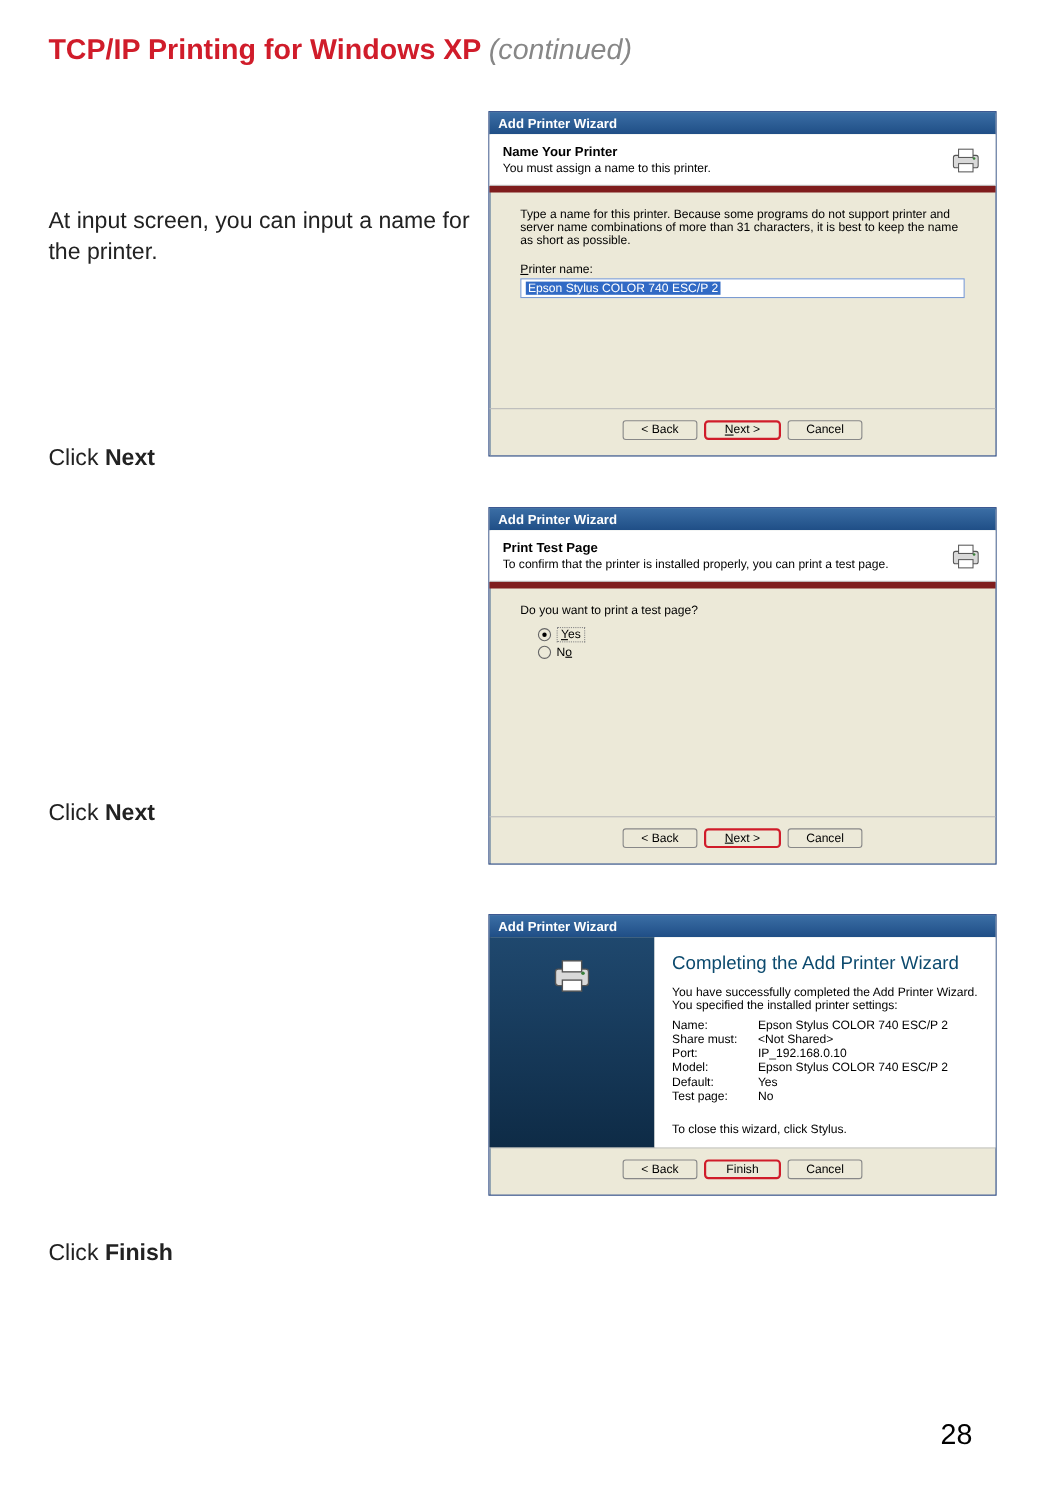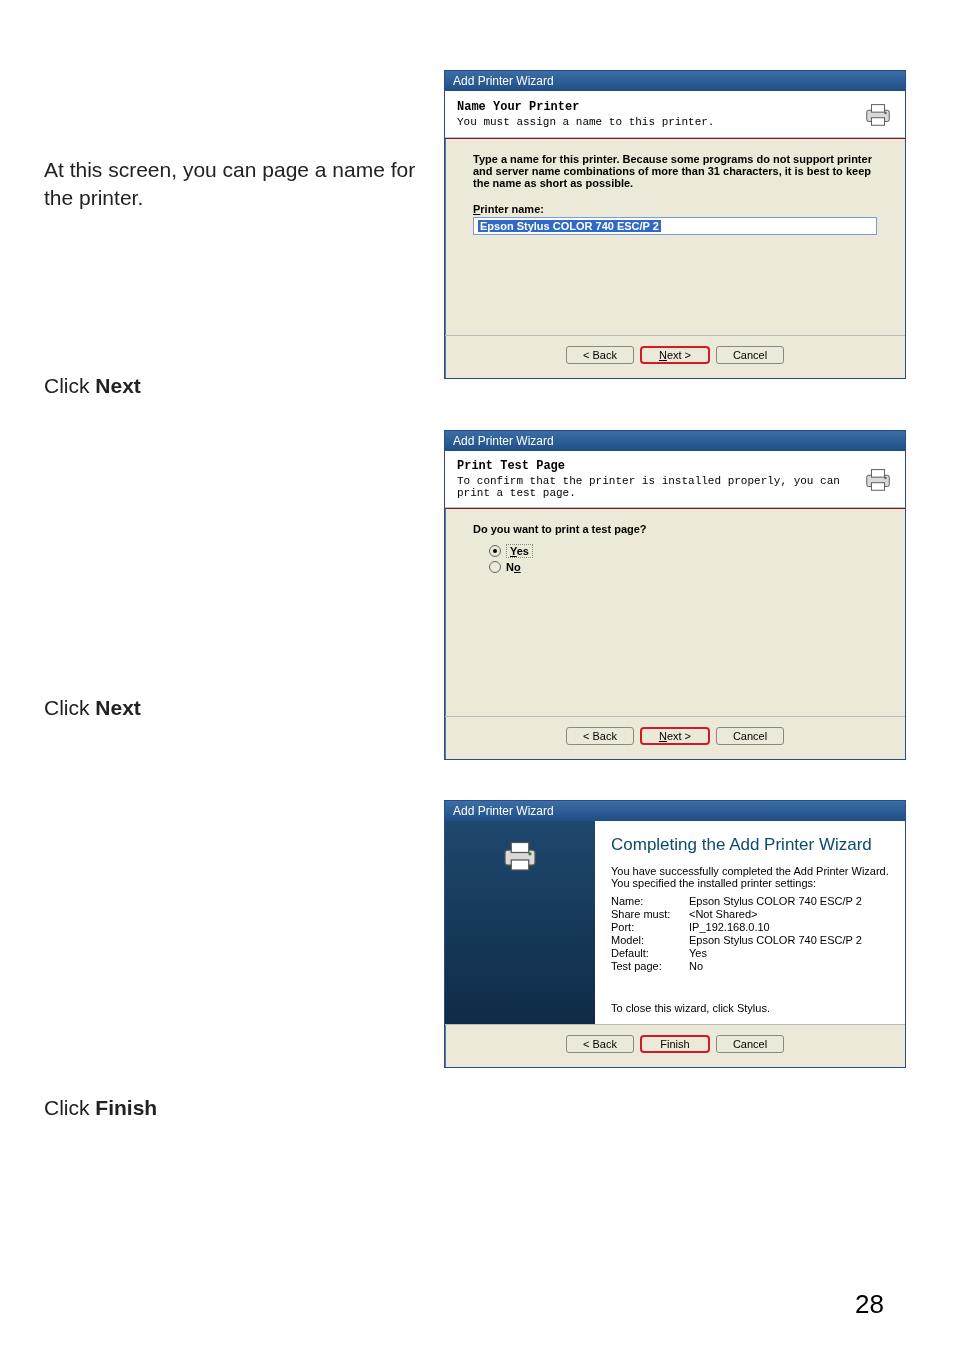--- a/index.html
+++ b/index.html
@@ -9,60 +9,64 @@
   .page-title .cont{color:#878787;font-style:italic;font-weight:normal;}
   .body-text{font-size:21px;color:#222;line-height:1.35;}
   .body-text b{font-weight:bold;}
   .row{display:flex;align-items:flex-start;}
   .left-col{width:400px;flex-shrink:0;display:flex;flex-direction:column;justify-content:space-between;}
   .right-col{flex:1;}
   .page-num{position:absolute;right:70px;bottom:32px;font-size:26px;color:#000;}
 
   
   .wizard{width:460px;border:1px solid #2b4a8b;background:#ece9d8;font-family:Tahoma,Arial,sans-serif;color:#000;font-size:11px;box-shadow:1px 1px 0 #5c7a9a inset;}
-  .wiz-title{background:linear-gradient(#3b6ea5,#1f4e86);color:#fff;font-weight:normal;font-size:12px;padding:3px 8px;}
-  .wiz-header{background:#fff;display:flex;align-items:center;justify-content:space-between;padding:8px 12px;border-bottom:1px solid #c0c0c0;font-family:Liberation Mono, monospace;}
+  .wiz-title{background:linear-gradient(#3b6ea5,#1f4e86);color:#fff;font-weight:bold;font-size:12px;padding:3px 8px;}
+  .wiz-header{background:#fff;display:flex;align-items:center;justify-content:space-between;padding:8px 12px;border-bottom:1px solid #c0c0c0;}
   .wiz-header .hdr-text{flex:1;}
   .wiz-header .hdr-title{font-weight:bold;font-size:12px;}
   .wiz-header .hdr-sub{font-size:11px;margin-top:2px;}
   .printer-icon{width:30px;height:30px;}
-  .wiz-body{padding:14px 28px 10px 28px;min-height:170px;border-top:1px solid #7f1d1d;font-weight:bold;}
+  .wiz-body{padding:14px 28px 10px 28px;min-height:170px;border-top:6px solid #7f1d1d;}
   .wiz-buttons{display:flex;justify-content:center;gap:6px;padding:10px 10px 14px;border-top:1px solid #bbb;}
   .btn{background:#ece9d8;border:1px solid #888;border-radius:3px;padding:2px 0;font-size:11px;min-width:66px;text-align:center;}
   .btn-hi{border:2px solid #d01c2a;border-radius:4px;padding:1px 0;min-width:66px;}
   .underline{text-decoration:underline;}
 
   .text-input{display:block;width:100%;box-sizing:border-box;border:1px solid #7b9bd1;background:#fff;padding:2px 4px;font-size:11px;font-family:Tahoma,Arial;margin-top:2px;}
   .sel{background:#316ac5;color:#fff;display:inline-block;padding:0 2px;}
   .radio-row{display:flex;align-items:center;gap:5px;margin:3px 0 3px 16px;font-size:11px;}
   .radio-dot{width:10px;height:10px;border:1px solid #666;border-radius:50%;display:inline-flex;align-items:center;justify-content:center;}
   .radio-dot.checked::after{content:"";width:4px;height:4px;background:#000;border-radius:50%;}
   .dotted-box{border:1px dotted #888;padding:0 3px;display:inline-block;}
 
   
   .wiz-final{display:flex;}
   .wiz-final-left{width:150px;background:linear-gradient(#1f486e,#0e2b46);display:flex;align-items:flex-start;justify-content:center;padding-top:14px;}
   .wiz-final-left .printer-icon{width:40px;height:40px;}
   .wiz-final-right{flex:1;background:#fff;padding:14px 16px 10px 16px;}
   .wiz-final-heading{font-family:"Trebuchet MS",Tahoma,Arial;font-size:17px;color:#0c4a6e;margin:0 0 10px 0;}
-  .info-table{display:grid;grid-template-columns:78px 1fr;row-gap:1px;font-size:11px;margin:6px 0 30px 0;}
+  .info-table{display:grid;grid-template-columns:78px 1fr;row-gap:1px;font-size:11px;margin:6px 0 18px 0;}
   .info-table div{white-space:nowrap;}
 </style>
 </head>
 <body>
 
 <div class="page">
 
+  <div class="page-title">
+    <span class="red">TCP/IP Printing for Windows XP</span>
+    <span class="cont">(continued)</span>
+  </div>
 
   <div style="height:40px"></div>
 
   <div class="row">
     <div class="left-col" style="height:330px;">
       <div style="height:86px"></div>
-      <div class="body-text">At this screen, you can page a name for the printer.</div>
+      <div class="body-text">At input screen, you can input a name for the printer.</div>
       <div style="flex:1"></div>
       <div class="body-text">
         <span>Click</span> <b>Next</b>
       </div>
     </div>
     <div class="right-col">
       <div class="wizard">
         <div class="wiz-title">Add Printer Wizard</div>
         <div class="wiz-header">
           <div class="hdr-text">

